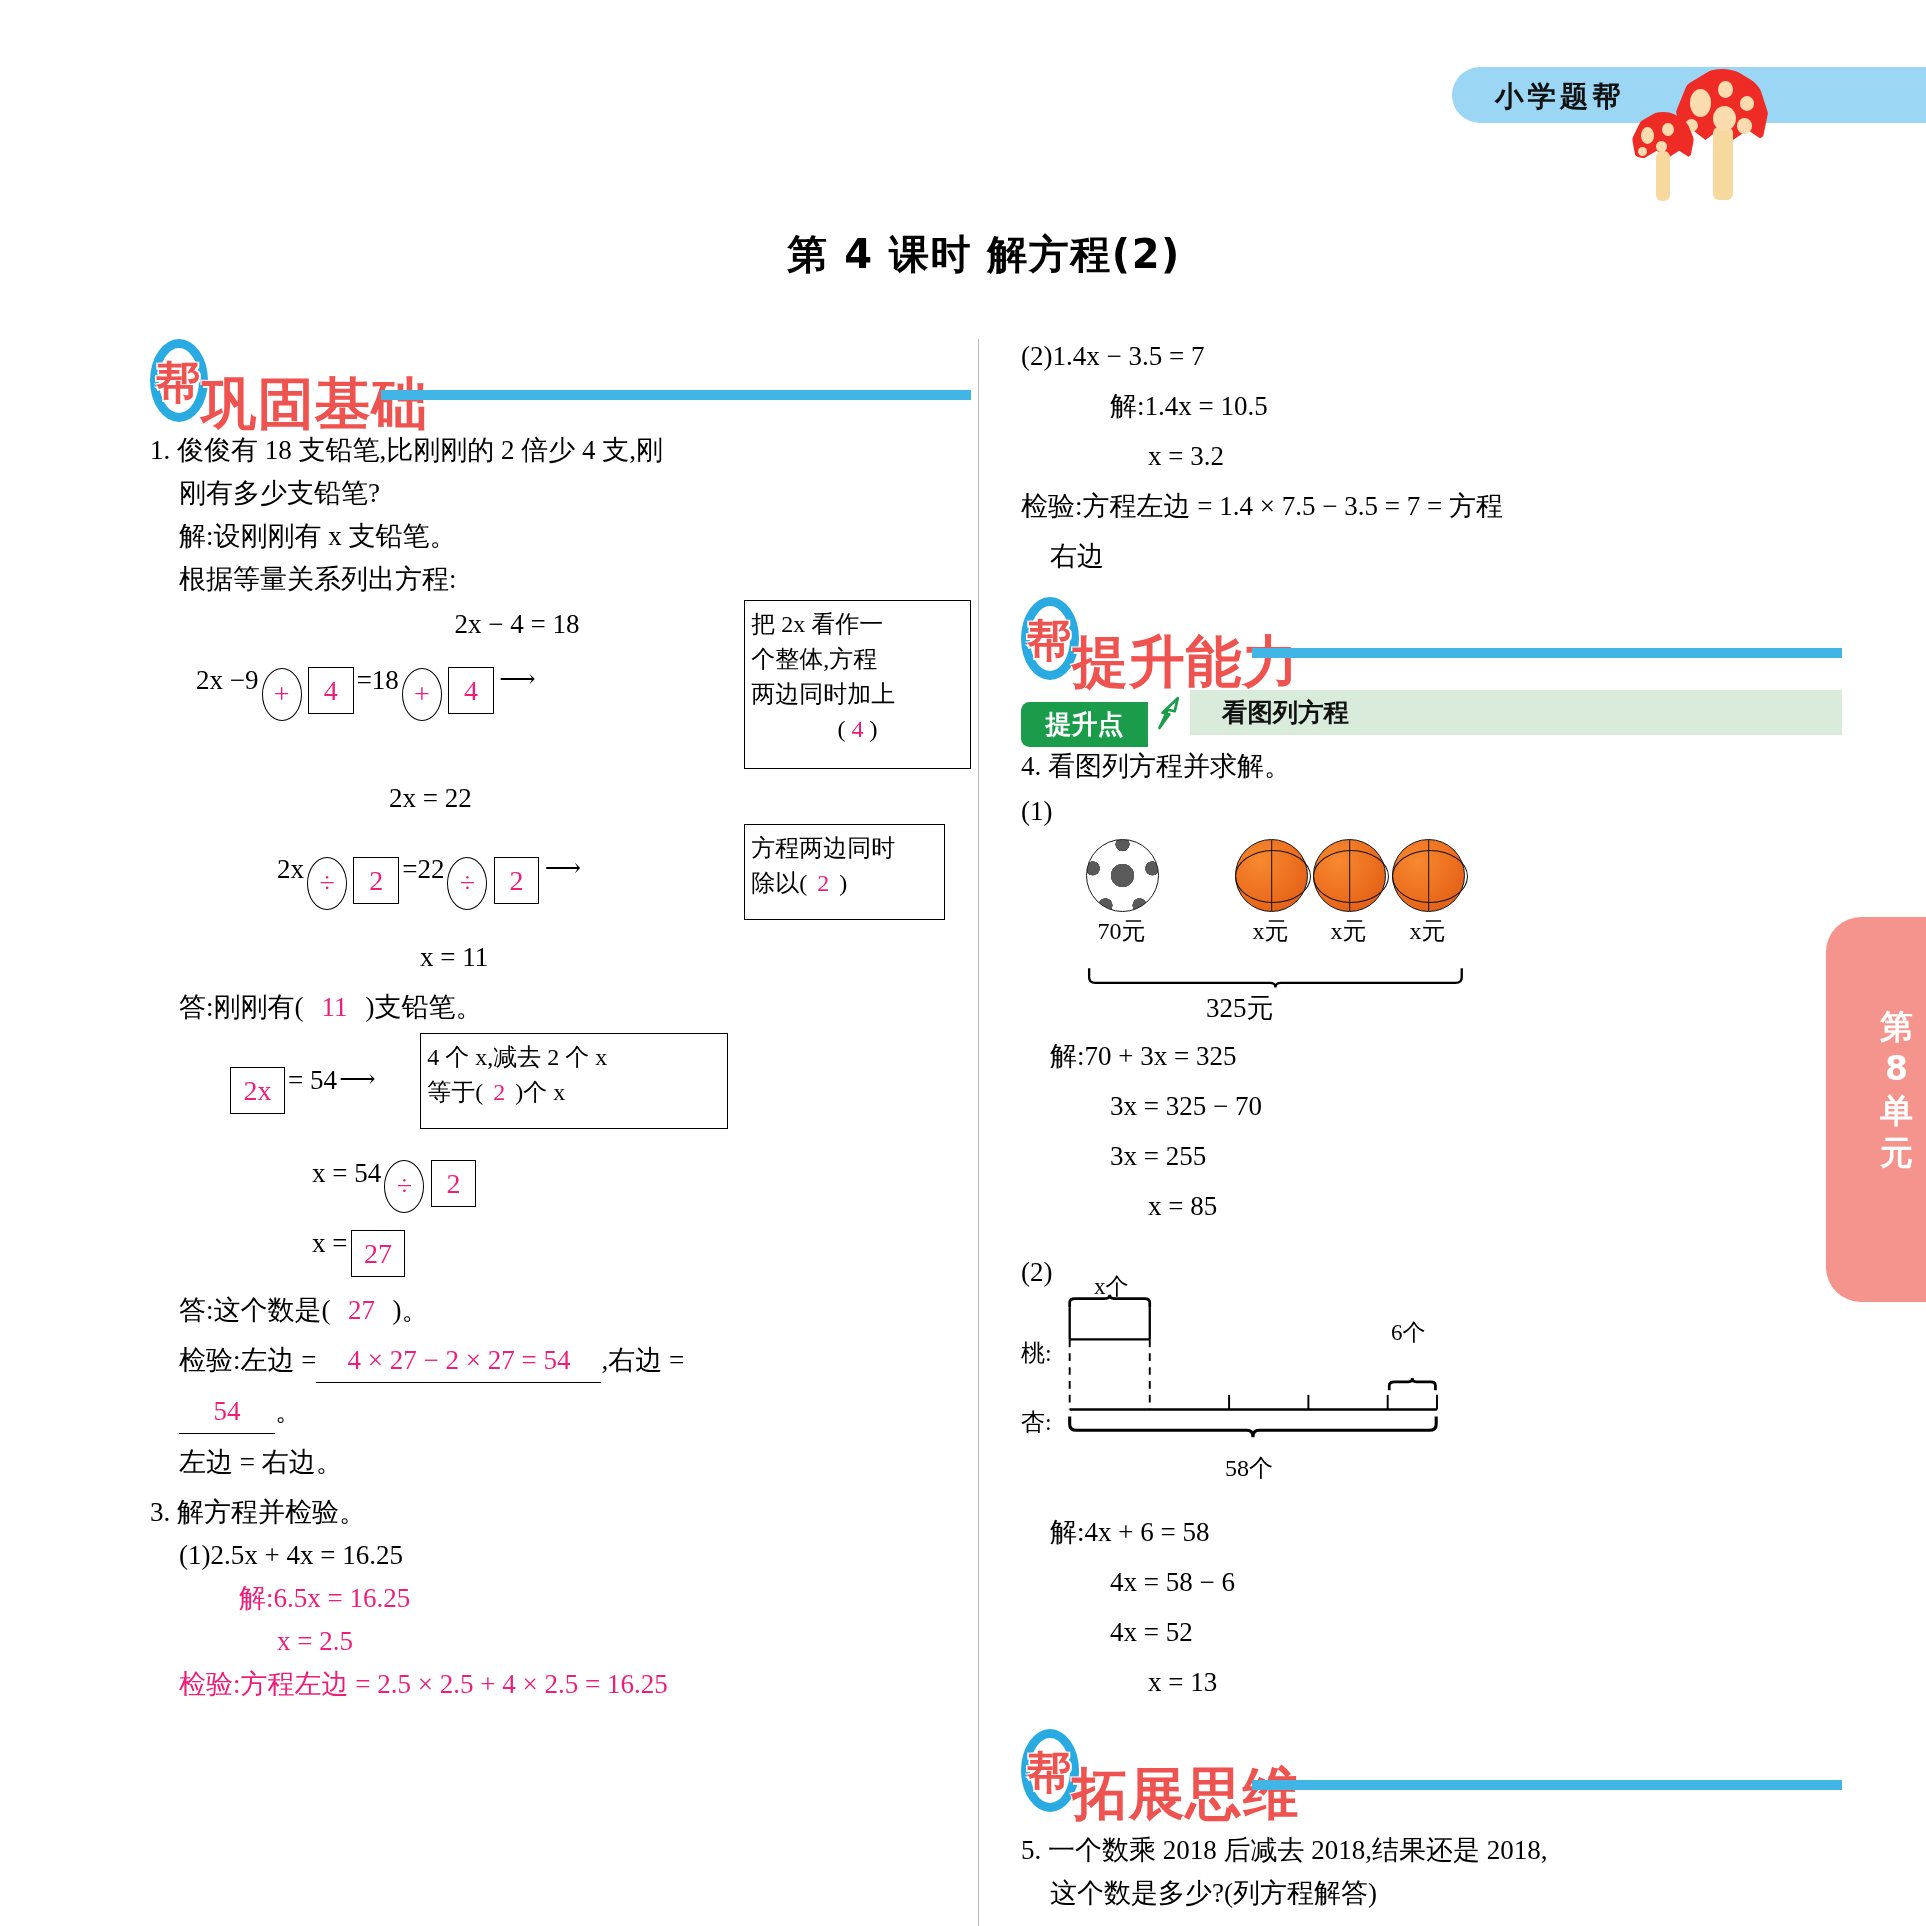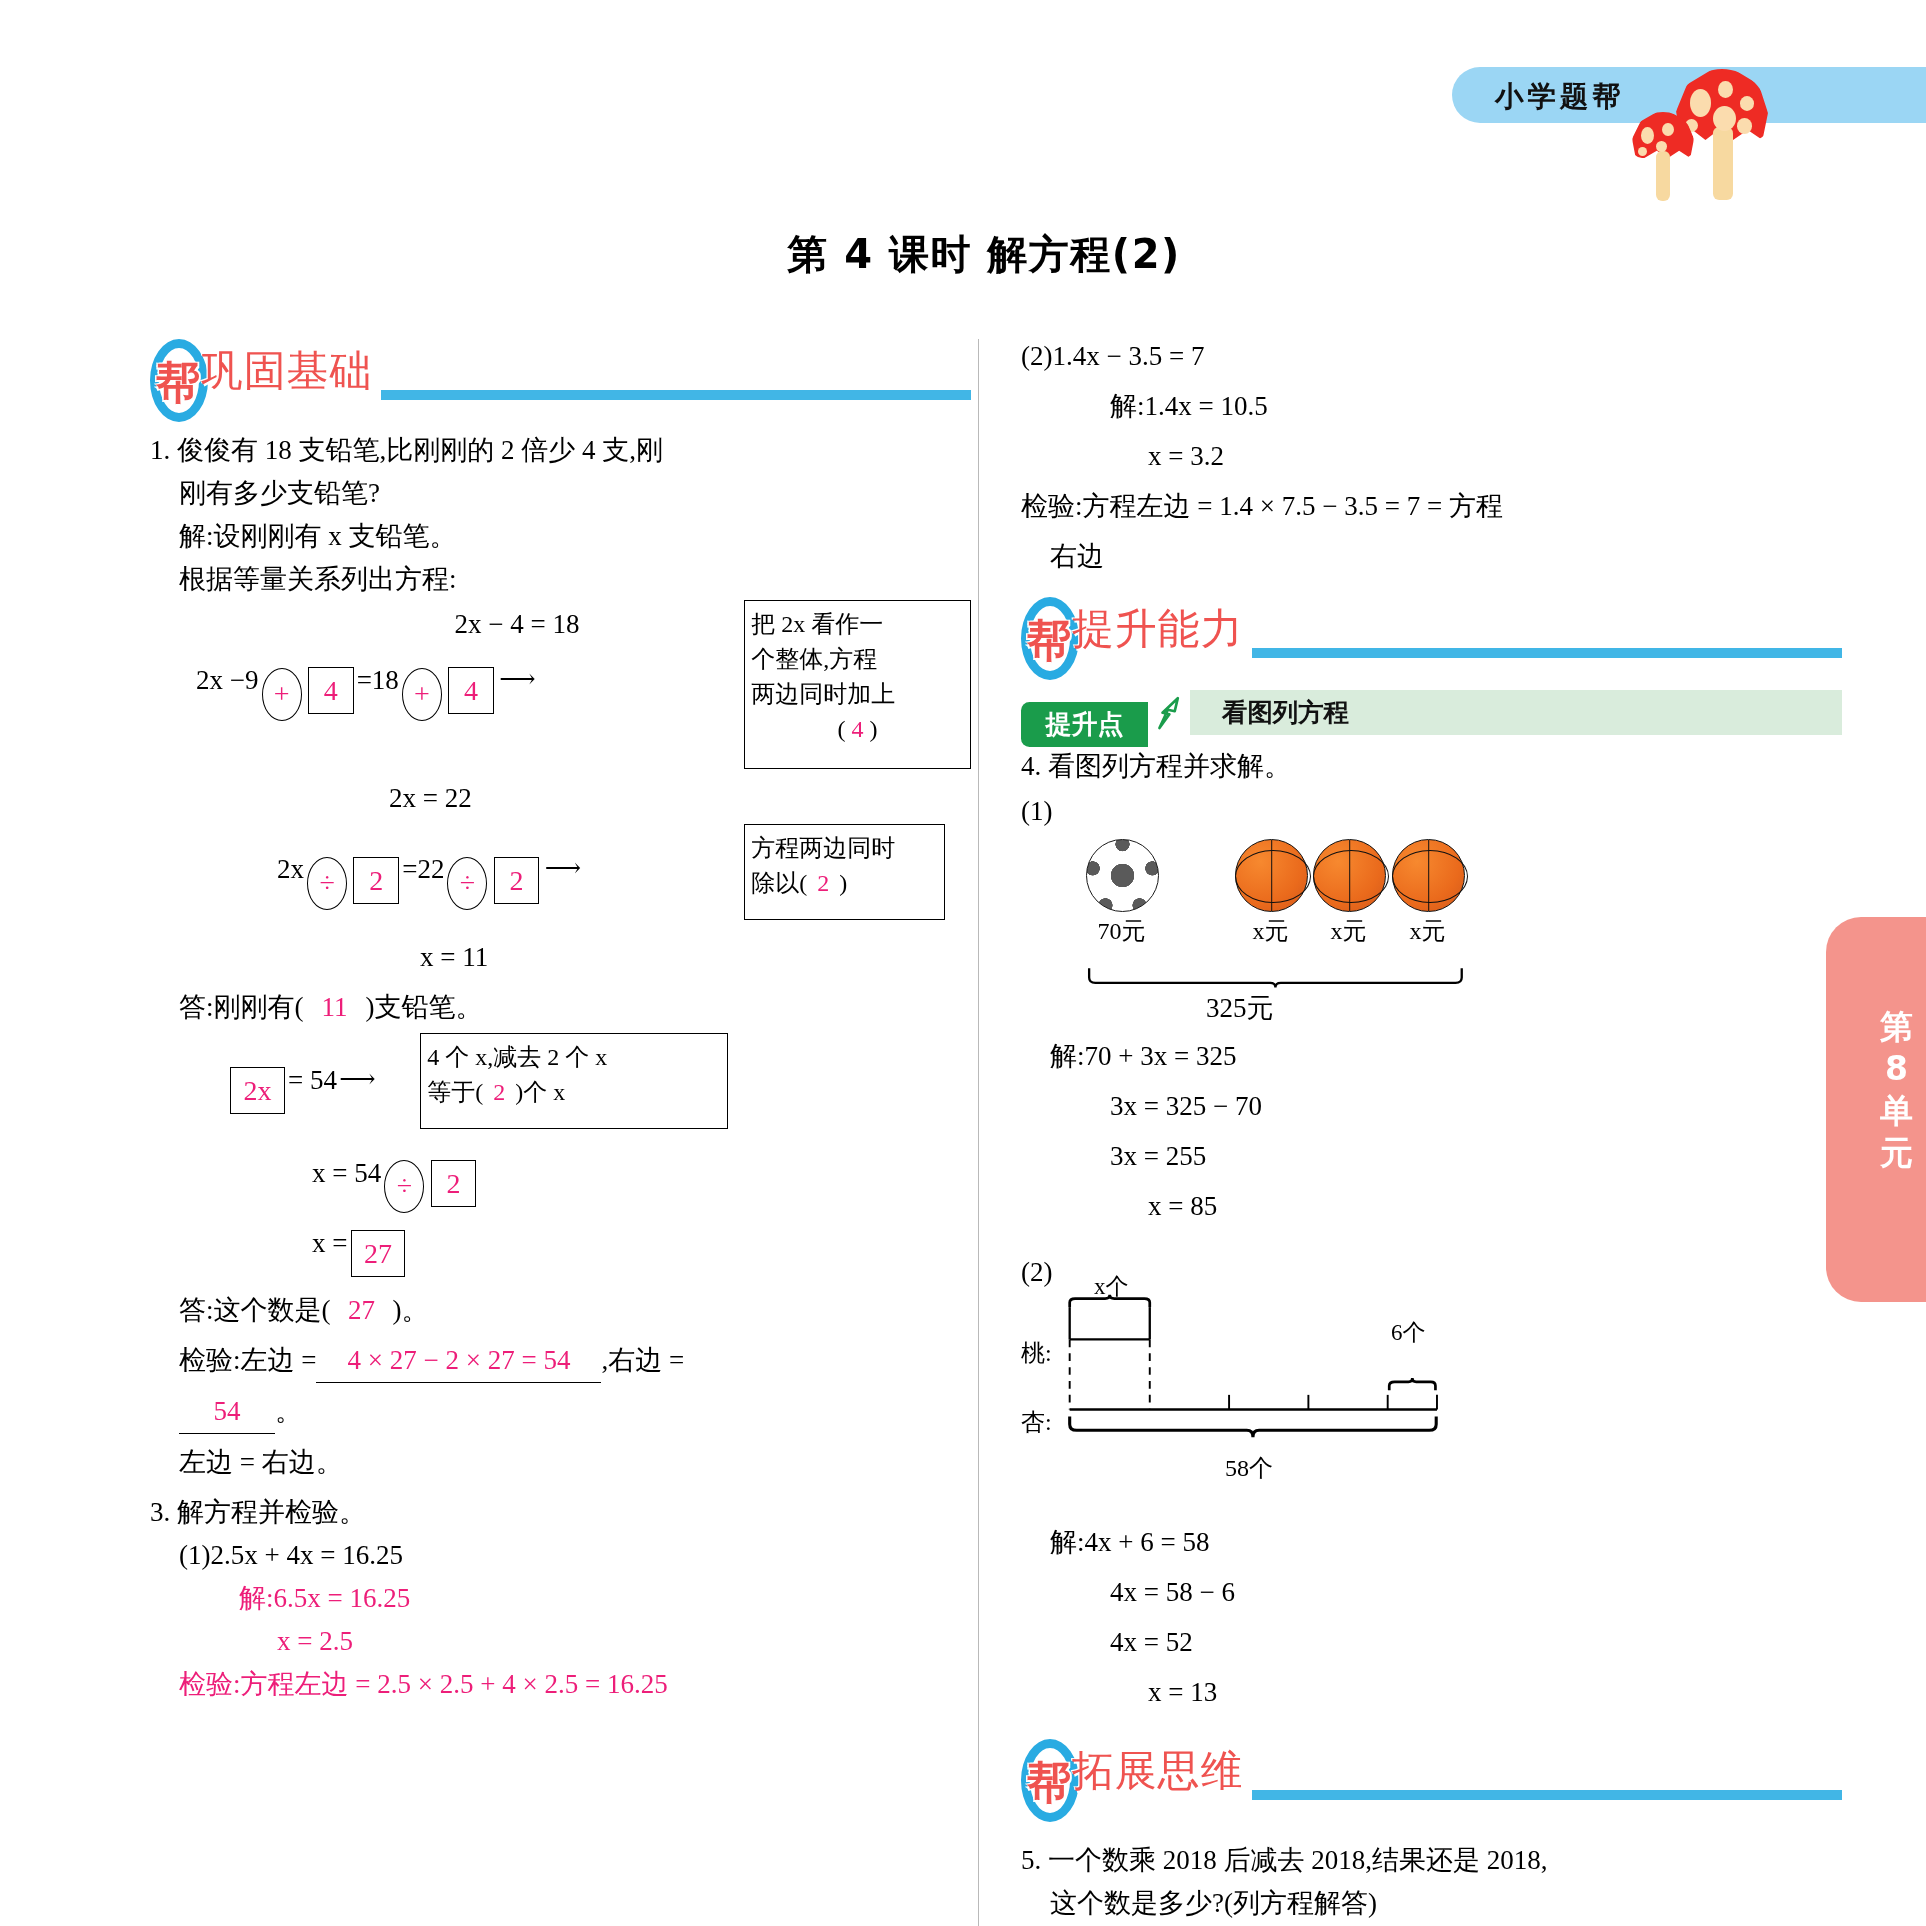--- a/index.html
+++ b/index.html
@@ -65,23 +65,23 @@
     border:9.6px solid #29abe2;border-radius:50%/50%;
     box-sizing:border-box;
   }
   .sec .bang{
     position:absolute;left:5.4px;top:14px;
     font-family:"DejaVu Sans","Liberation Sans",sans-serif;
     font-size:45px;font-weight:bold;color:#ef5350;
     text-shadow:1.9px 1.9px 0 #ffffff, -1.5px -1.5px 0 #ffffff, 1.9px -1.5px 0 #ffffff, -1.5px 1.9px 0 #ffffff;
   }
   .sec .sec-text{
-    position:absolute;left:51px;top:4px;
-    font-family:"DejaVu Sans","Liberation Sans",sans-serif;
-    font-size:42px;font-weight:normal;color:#ef5350;letter-spacing:0.8px;
+    position:absolute;left:51px;top:28px;
+    font-family:"DejaVu Sans","Liberation Sans",sans-serif;
+    font-size:56px;font-weight:bold;color:#ef5350;letter-spacing:0.8px;
     text-shadow:1.5px 1.5px 0 #ffffff, -1.2px -1.2px 0 #ffffff;
   }
   .sec .sec-rule{
     position:absolute;left:231px;top:51px;height:10px;right:0;
     background:#41b6e6;
   }
 
   
   .q{
     font-size:27px;line-height:43px;color:#000;
@@ -384,21 +384,21 @@
       <line x1="832" y1="262" x2="832" y2="300" stroke="#000" stroke-width="5"></line>
       <line x1="960" y1="262" x2="960" y2="300" stroke="#000" stroke-width="5"></line>
 
       <path d="M836 250 V238 Q836 228 850 228 H886 Q896 228 896 218 Q896 228 906 228 H944 Q956 228 956 238 V250" fill="none" stroke="#000" stroke-width="7"></path>
 
       <path d="M6 318 V338 Q6 354 24 354 H466 Q482 354 482 372 Q482 354 498 354 H940 Q958 354 958 338 V318" fill="none" stroke="#000" stroke-width="8"></path>
     </svg>
     <div style="position:absolute;left:181px;top:146px;font-size:24px;">58个</div>
   </div>
 
-  <div class="q indent pink" style="margin-top:49px;">解:4x + 6 = 58</div>
+  <div class="q indent pink" style="margin-top:39px;">解:4x + 6 = 58</div>
   <div class="q indent3 pink">4x = 58 − 6</div>
   <div class="q indent3 pink">4x = 52</div>
   <div class="q indent4 pink">x = 13</div>
 
   <div class="sec" style="margin-top:25px;">
     <div class="oval"></div>
     <div class="bang">帮</div>
     <div class="sec-text">拓展思维</div>
     <div class="sec-rule"></div>
   </div>

